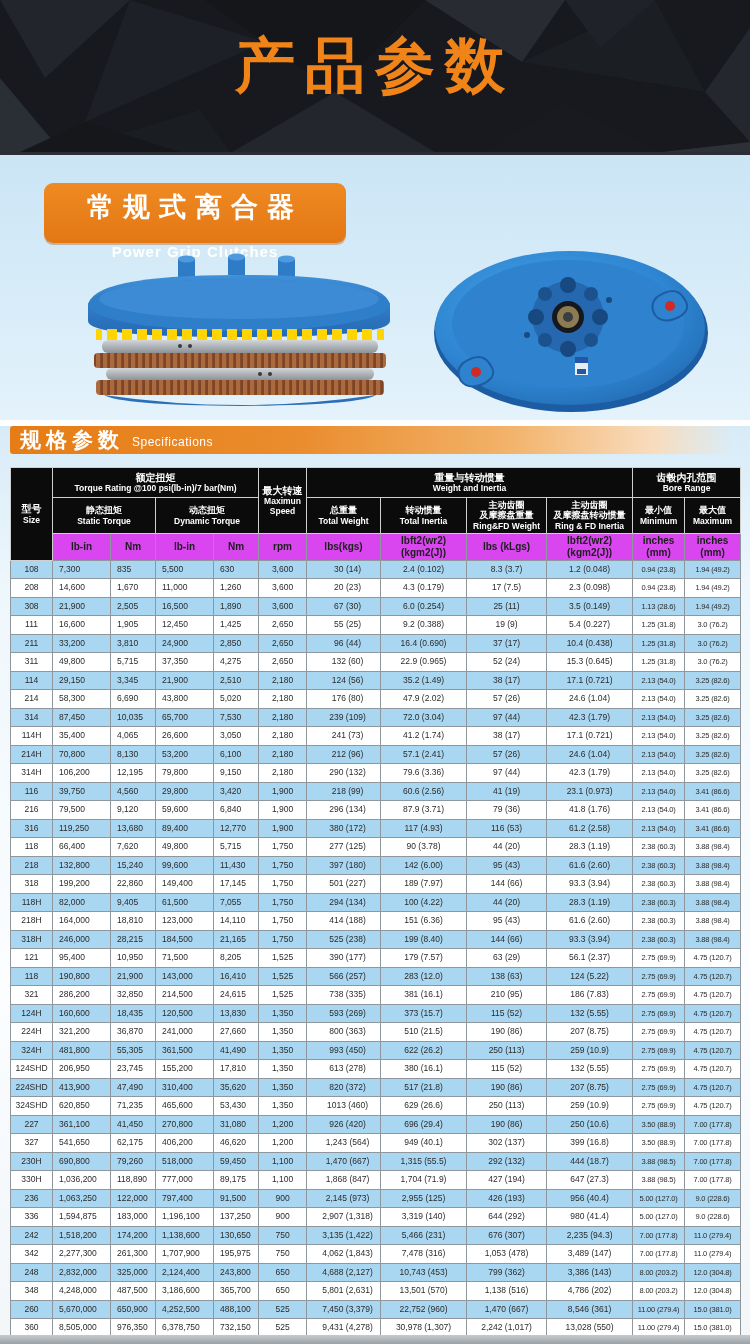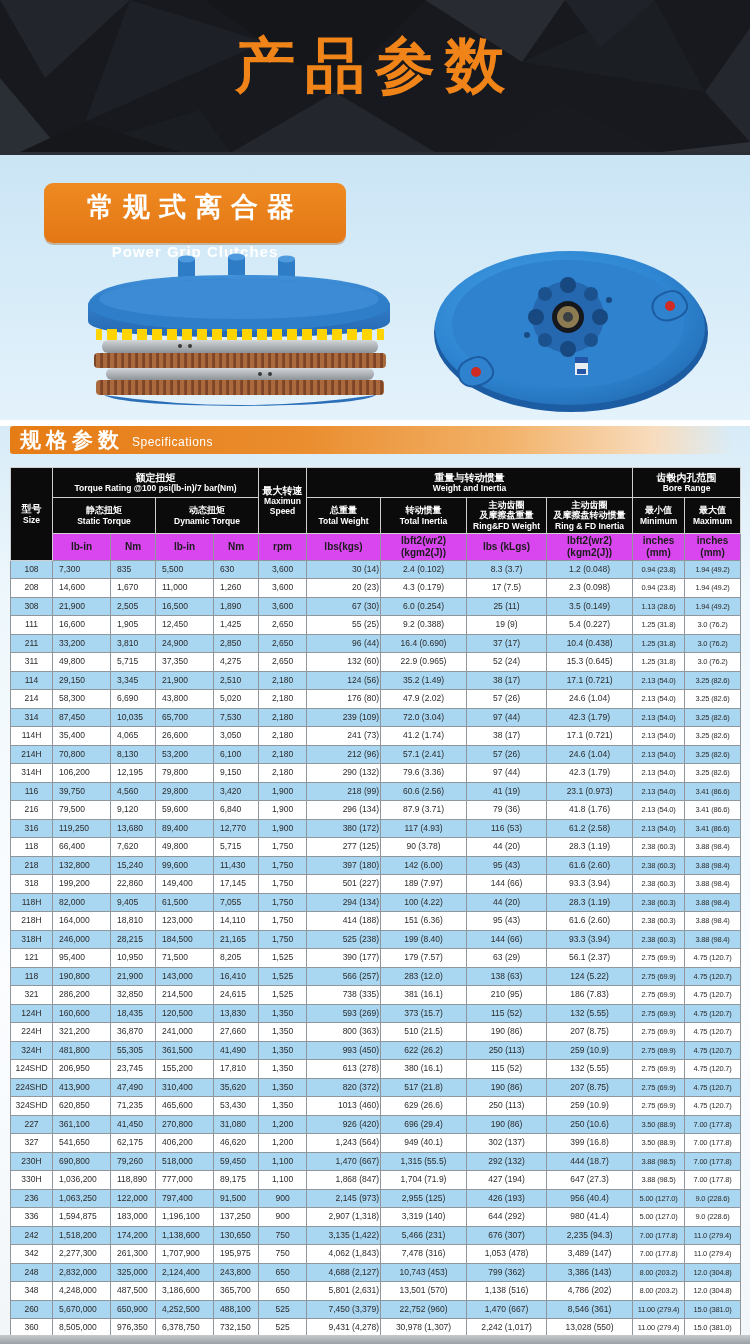--- a/index.html
+++ b/index.html
@@ -54,21 +54,21 @@
   .h2 .he{font-size:8.5px;}
   .spec-table tbody td{
     border:1px solid #8f969c;color:#2b2b2b;font-size:8.5px;line-height:17.5px;height:17.5px;
     text-align:center;white-space:nowrap;padding:0 1px;background:#ffffff;
   }
   .spec-table tbody tr.alt td{background:#a9d6f1;}
   .spec-table tbody td:nth-child(2),
   .spec-table tbody td:nth-child(3),
   .spec-table tbody td:nth-child(4),
   .spec-table tbody td:nth-child(5){text-align:left;padding-left:6px;}
-  .spec-table tbody td:nth-child(7){text-align:right;padding-left:9px;}
+  .spec-table tbody td:nth-child(7){text-align:center;padding-left:9px;}
   .spec-table tbody td:nth-child(11),
   .spec-table tbody td:nth-child(12){font-size:7.5px;letter-spacing:-0.2px;}
   
   .footer-strip{
     position:absolute;left:0;right:0;bottom:0;height:9px;
     background:linear-gradient(180deg,#c6cacd,#9aa1a7);
   }
 </style>
 </head>
 <body>

